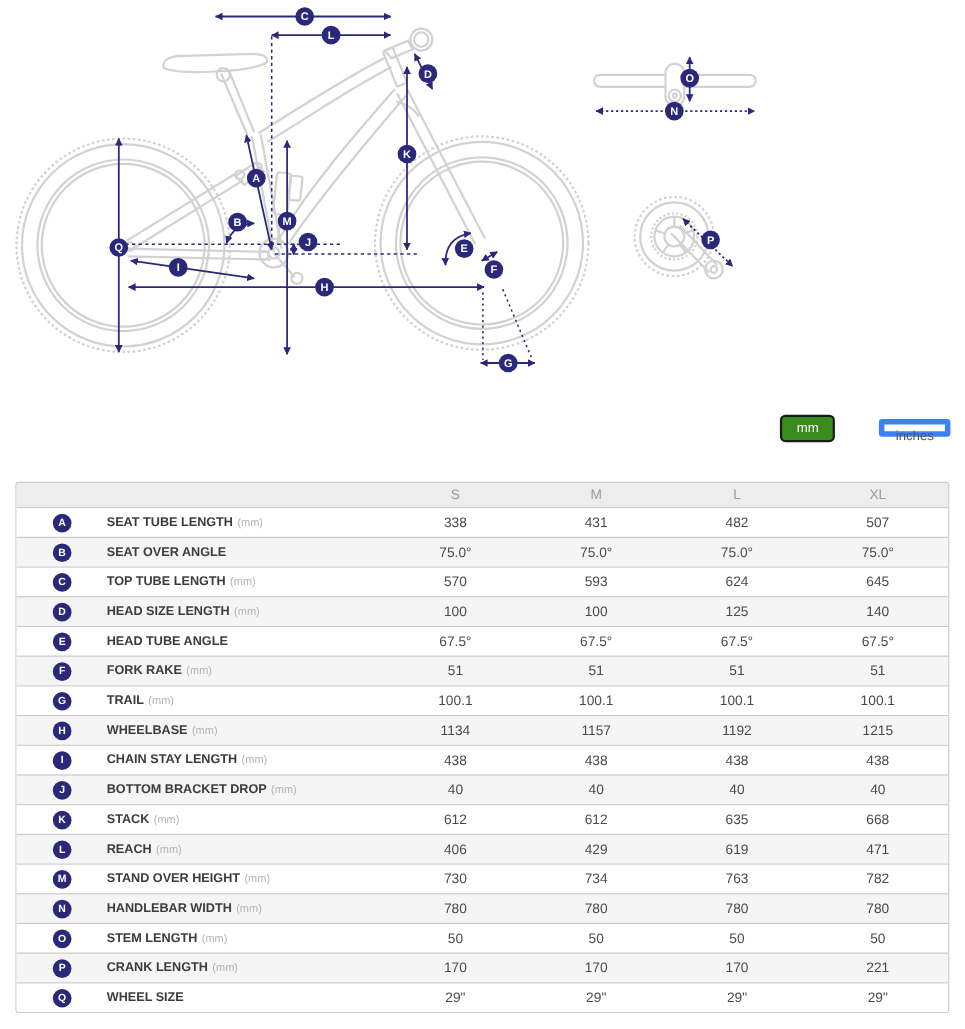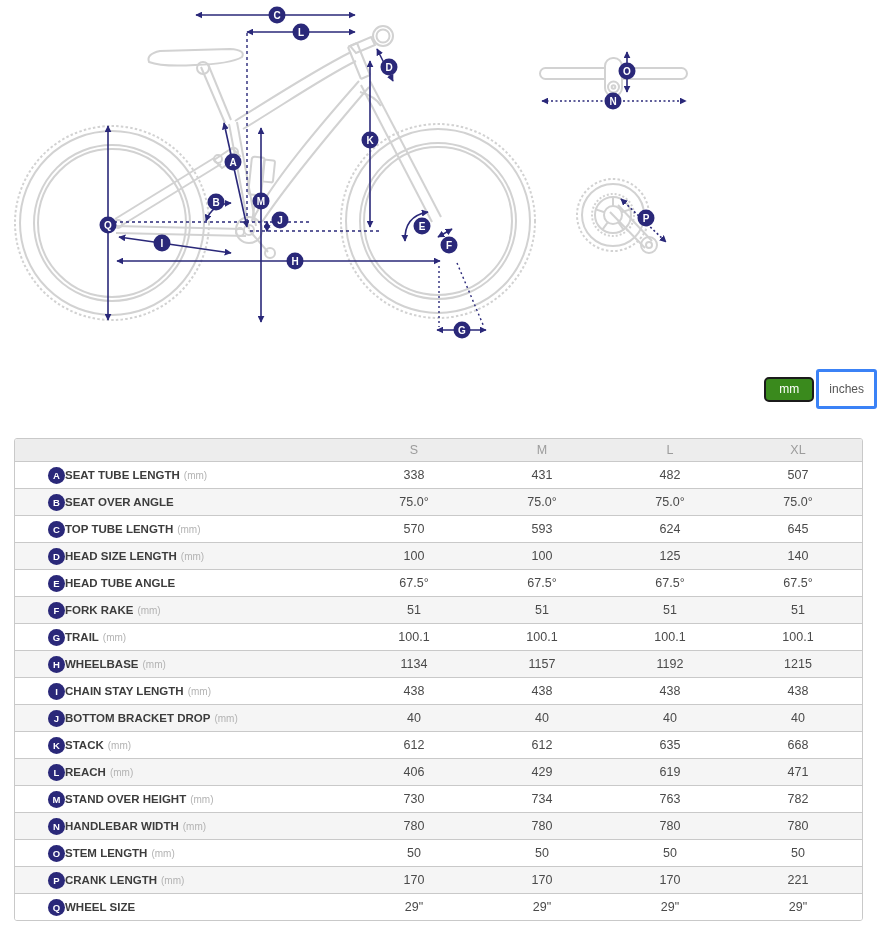--- a/index.html
+++ b/index.html
@@ -11,45 +11,45 @@
   .g   { stroke:#d2d2d2; stroke-width:2; fill:none; }
   .gf  { stroke:#d2d2d2; stroke-width:2; fill:#ffffff; }
   .meas  { stroke:#2a2879; stroke-width:1.6; fill:none;
            marker-start:url(#ar); marker-end:url(#ar); }
   .ref   { stroke:#2a2879; stroke-width:1.4; fill:none; stroke-dasharray:3 3; }
   .refdot{ stroke:#2a2879; stroke-width:1.4; fill:none; stroke-dasharray:2 3; }
   .callout-letter { fill:#ffffff; font:bold 10px "Liberation Sans", sans-serif;
                     text-anchor:middle; }
 
   .unit-row { display:flex; justify-content:flex-end; align-items:center;
-              margin-top:28px; height:26px; }
+              padding-right:13px; margin-top:28px; height:26px;gap:38px; }
   .btn-mm { background:#3a8a1d; color:#ffffff; border:2px solid #1b1b1b;
             border-radius:5px; font-size:12px; padding:3px 13px; height:25px;
             box-sizing:border-box; cursor:pointer;
             font-family:"Liberation Sans", sans-serif; }
-  .btn-inches { background:#ffffff; color:#555555; border:3px solid #3b82f6;
-            border-radius:3px; font-size:12px; padding:3px 10px; height:40px;
+  .btn-inches { background:#ffffff; color:#555555; border:5px solid #3b82f6;
+            border-radius:3px; font-size:12px; padding:3px 10px; height:16px;
             box-sizing:border-box; margin-left:2px; cursor:pointer;
             font-family:"Liberation Sans", sans-serif; }
 
   .geo-table { margin:36px 14px 0 14px; border:1px solid #c9c9c9;
                border-radius:3px; overflow:hidden; }
   .geo-header { display:flex; background:#ededed; height:22px;
                 align-items:center; color:#9c9c9c; font-size:12.5px; }
   .geo-header .label-cell { font-size:12.5px; }
   .geo-row { display:flex; height:26px; align-items:center; background:#ffffff;
              border-top:1px solid #c9c9c9; color:#4a4a4a; font-size:12.5px; }
   .geo-row.alt { background:#f5f5f5; }
   .label-cell { width:335px; min-width:335px; display:flex; align-items:center;
                 padding-left:33px; box-sizing:border-box; }
   .letter-badge { width:17px; height:17px; min-width:17px; border-radius:50%;
                   background:#2a2879; color:#ffffff; font-size:9.5px;
                   font-weight:bold; display:flex; align-items:center;
                   justify-content:center; }
-  .label-text { font-weight:bold; color:#3c3c3c;
+  .label-text { margin-left:32px; font-weight:bold; color:#3c3c3c;
                 font-size:11.5px; white-space:nowrap; }
   .unit-text { margin-left:4px; color:#b3b3b3; font-size:10px; }
   .val-cell { flex:1; text-align:center; }
 </style>
 </head>
 <body>
 
 <div class="diagram-wrap">
 <svg id="geo-svg" width="877" height="348" viewBox="0 0 877 348">
   <defs>

